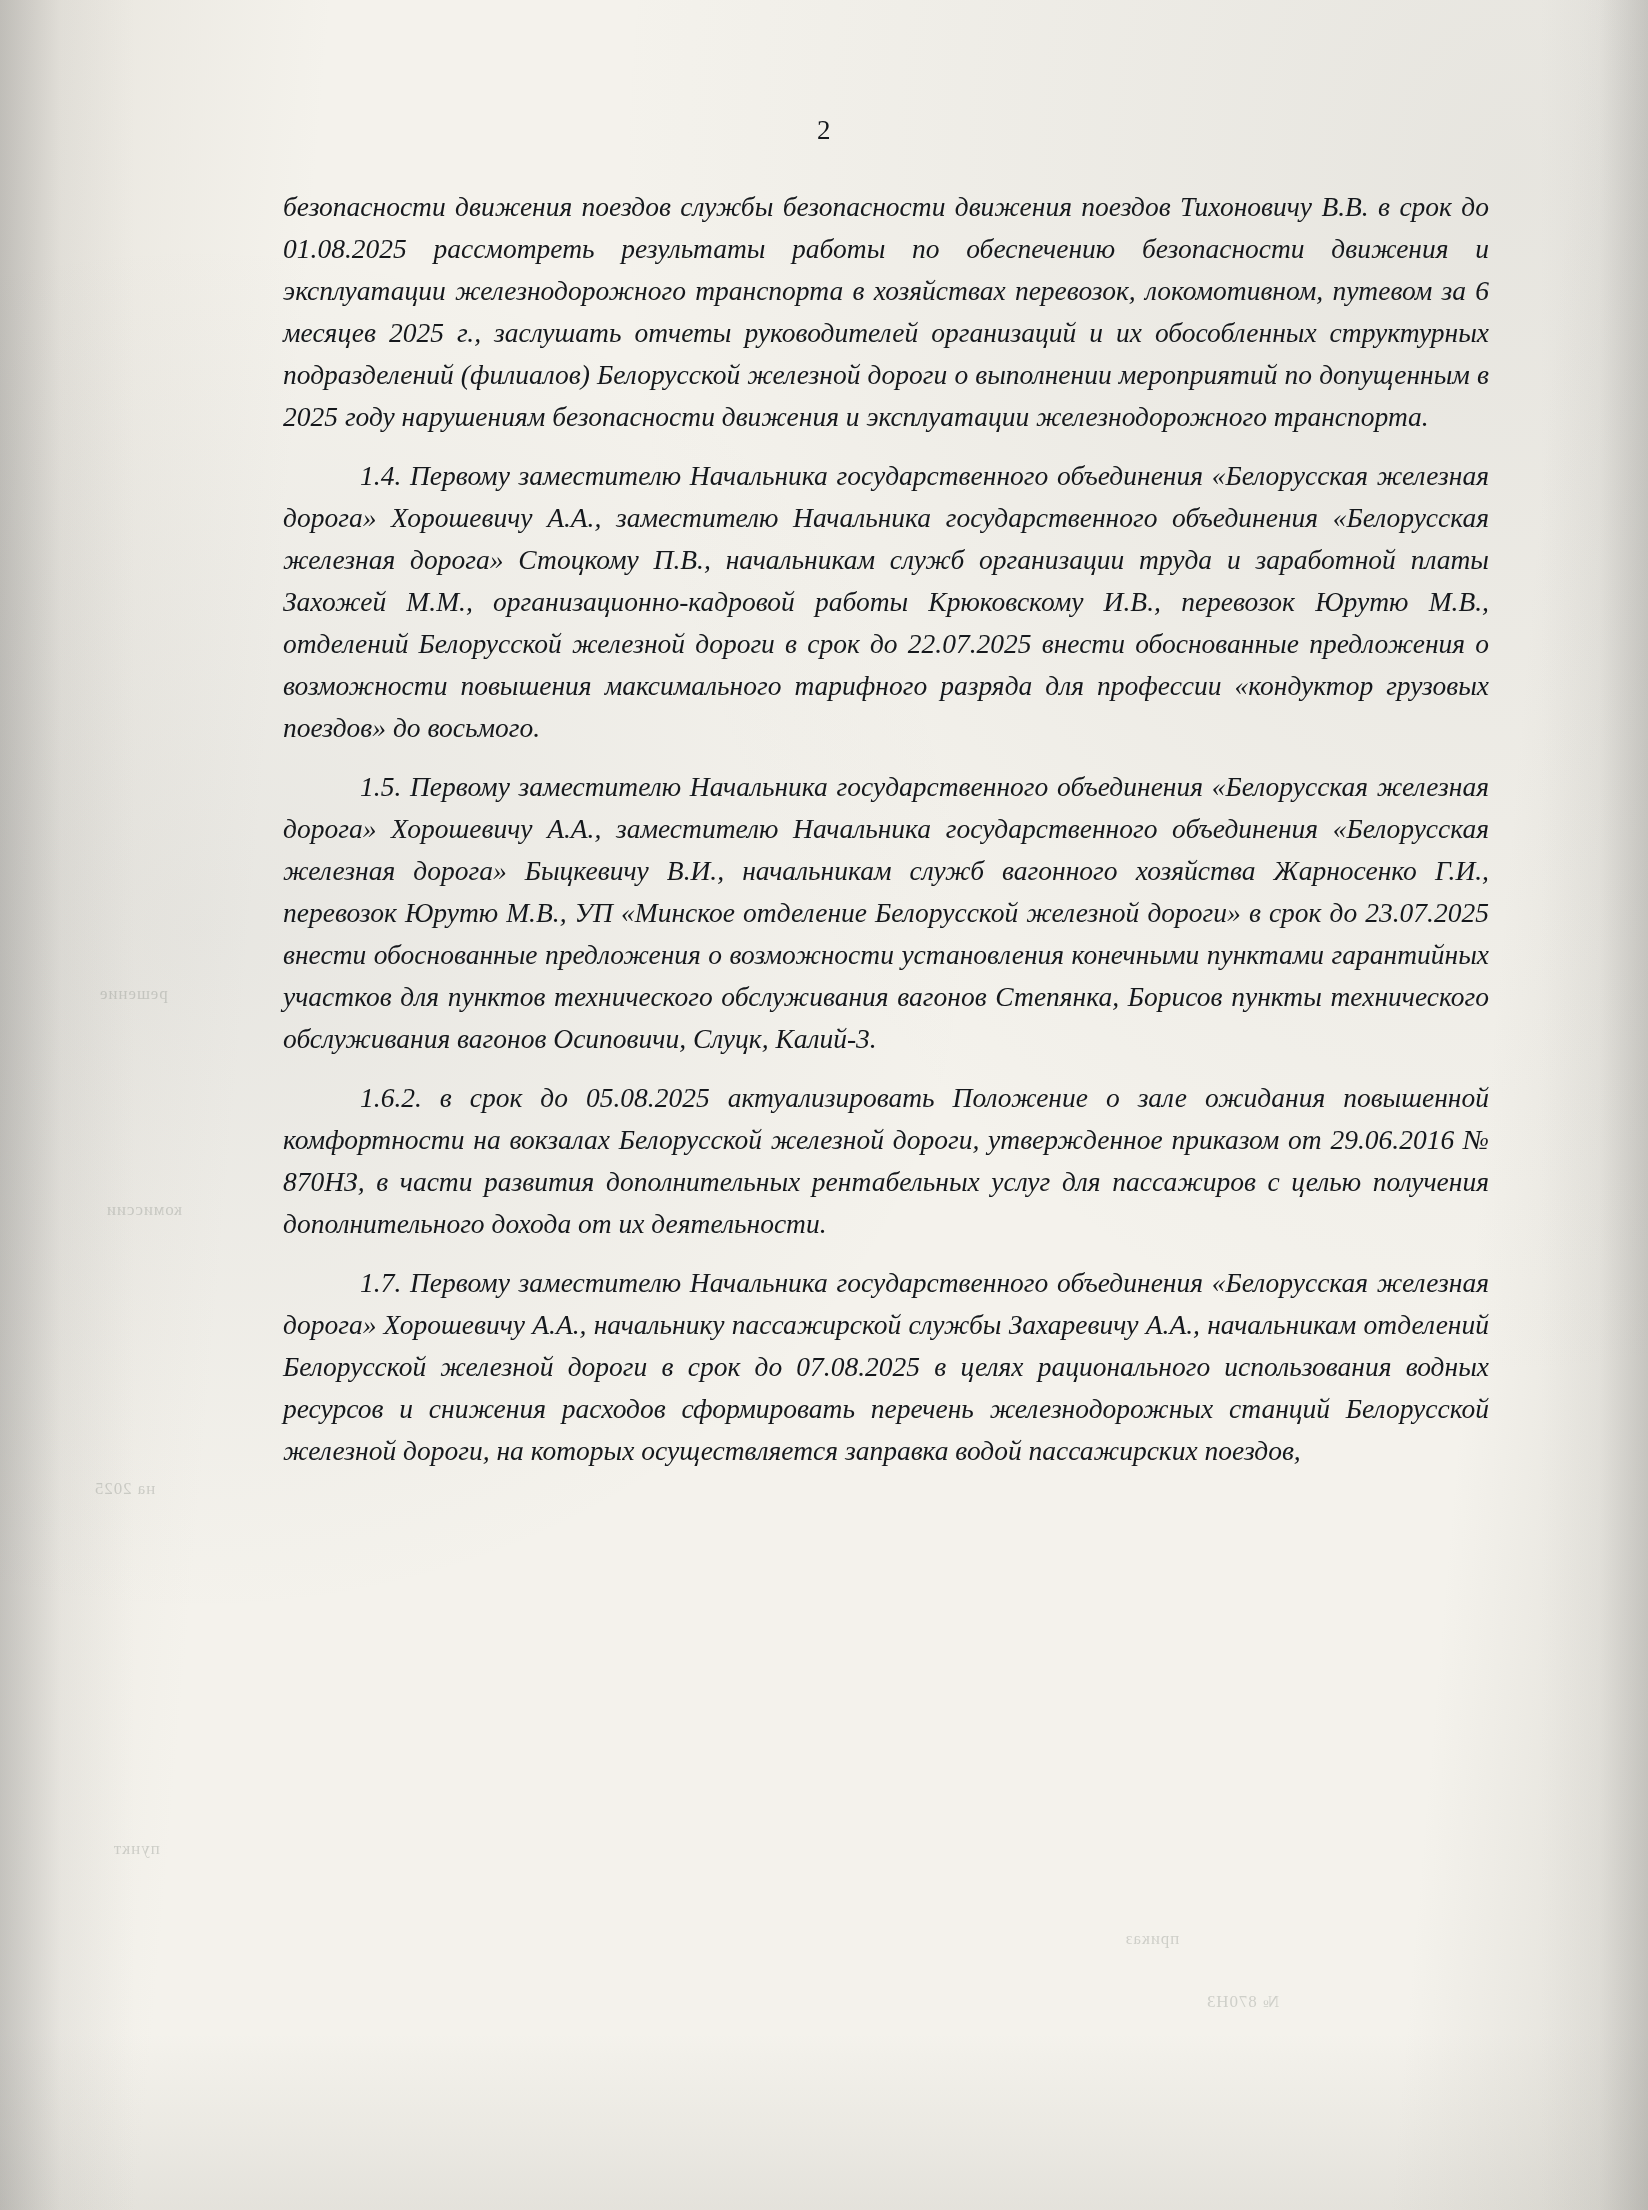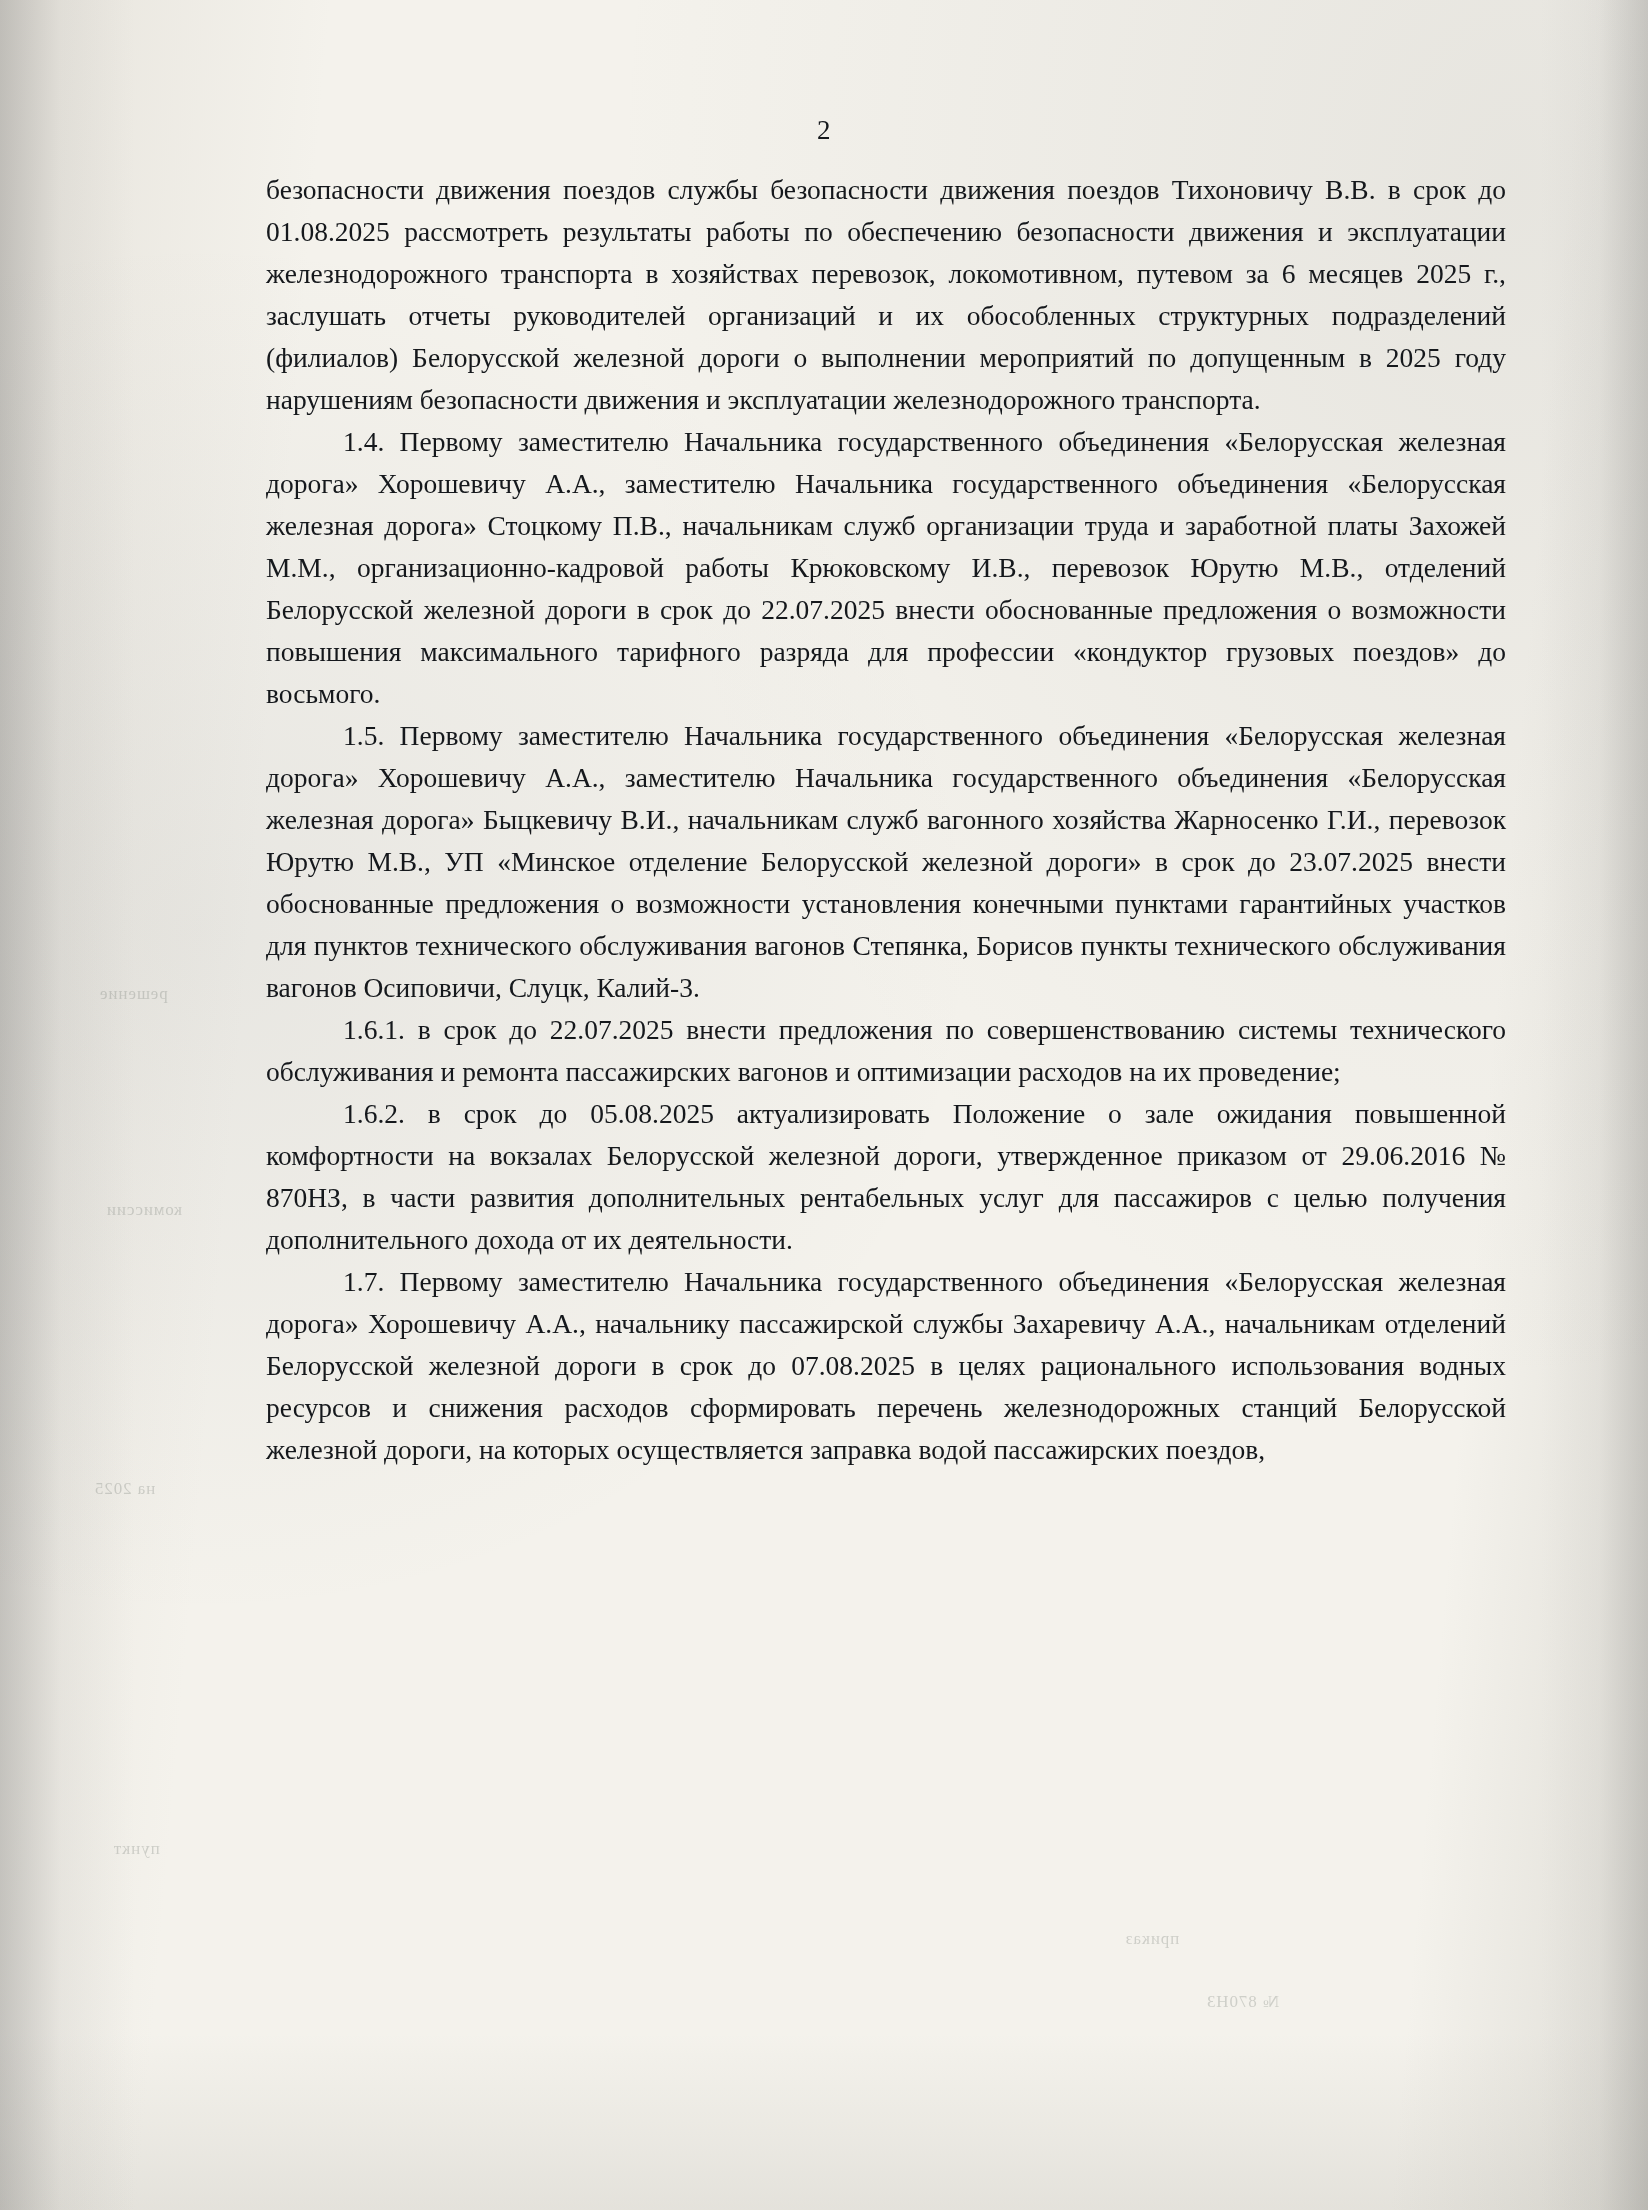--- a/index.html
+++ b/index.html
@@ -66,22 +66,23 @@
     position: absolute;
     left: 266px;
     top: 169px;
     width: 1240px;
     font-size: 27.5px;
     line-height: 42px;
     text-align: justify;
     text-justify: inter-word;
   }
   .body-text p {
-    margin: 0;
+    margin: 17px;
     text-indent: 0;
+    font-style: italic;
   }
   .body-text p.indent {
     text-indent: 77px;
   }
 </style>
 </head>
 <body>
 
 <div class="page">
 
@@ -95,19 +96,18 @@
   <div class="bleed" style="left:113px; top:1836px;">пункт</div>
   <div class="bleed" style="left:1206px; top:1989px;">№ 870НЗ</div>
   <div class="bleed" style="left:1125px; top:1926px;">приказ</div>
 
   <div class="page-number">2</div>
 
   <div class="body-text">
     <p>безопасности движения поездов службы безопасности движения поездов Тихоновичу В.В. в срок до 01.08.2025 рассмотреть результаты работы по обеспечению безопасности движения и эксплуатации железнодорожного транспорта в хозяйствах перевозок, локомотивном, путевом за 6 месяцев 2025 г., заслушать отчеты руководителей организаций и их обособленных структурных подразделений (филиалов) Белорусской железной дороги о выполнении мероприятий по допущенным в 2025 году нарушениям безопасности движения и эксплуатации железнодорожного транспорта.</p>
     <p class="indent">1.4. Первому заместителю Начальника государственного объединения «Белорусская железная дорога» Хорошевичу А.А., заместителю Начальника государственного объединения «Белорусская железная дорога» Стоцкому П.В., начальникам служб организации труда и заработной платы Захожей М.М., организационно-кадровой работы Крюковскому И.В., перевозок Юрутю М.В., отделений Белорусской железной дороги в срок до 22.07.2025 внести обоснованные предложения о возможности повышения максимального тарифного разряда для профессии «кондуктор грузовых поездов» до восьмого.</p>
     <p class="indent">1.5. Первому заместителю Начальника государственного объединения «Белорусская железная дорога» Хорошевичу А.А., заместителю Начальника государственного объединения «Белорусская железная дорога» Быцкевичу В.И., начальникам служб вагонного хозяйства Жарносенко Г.И., перевозок Юрутю М.В., УП «Минское отделение Белорусской железной дороги» в срок до 23.07.2025 внести обоснованные предложения о возможности установления конечными пунктами гарантийных участков для пунктов технического обслуживания вагонов Степянка, Борисов пункты технического обслуживания вагонов Осиповичи, Слуцк, Калий-3.</p>
-    <p class="indent">1.6.1. в срок до 22.07.2025 внести предложения по совершенствованию системы технического обслуживания и ремонта пассажирских вагонов и оптимизации расходов на их проведение;</p>
     <p class="indent">1.6.2. в срок до 05.08.2025 актуализировать Положение о зале ожидания повышенной комфортности на вокзалах Белорусской железной дороги, утвержденное приказом от 29.06.2016 № 870НЗ, в части развития дополнительных рентабельных услуг для пассажиров с целью получения дополнительного дохода от их деятельности.</p>
     <p class="indent">1.7. Первому заместителю Начальника государственного объединения «Белорусская железная дорога» Хорошевичу А.А., начальнику пассажирской службы Захаревичу А.А., начальникам отделений Белорусской железной дороги в срок до 07.08.2025 в целях рационального использования водных ресурсов и снижения расходов сформировать перечень железнодорожных станций Белорусской железной дороги, на которых осуществляется заправка водой пассажирских поездов,</p>
   </div>
 
 </div>
 
 
 </body></html>

